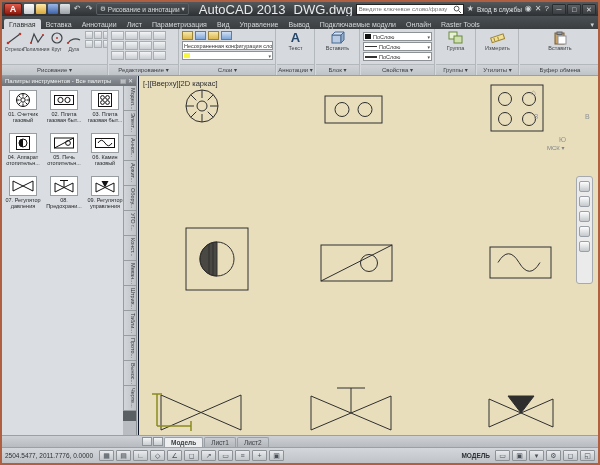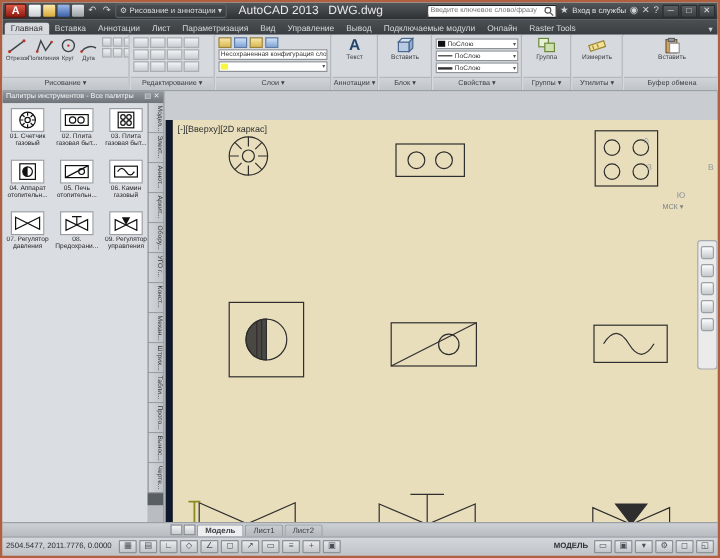--- a/index.html
+++ b/index.html
@@ -14,21 +14,21 @@
   .appbtn { width:18px; height:12px; background:linear-gradient(#e05a4a,#8f1a10);
             border:1px solid #6e150c; border-radius:2px; color:#fff; font-weight:bold;
             font-size:9px; line-height:10px; text-align:center; flex:0 0 auto; }
   .qat-icon { width:10px; height:10px; border-radius:1px; flex:0 0 auto;
               font-size:8px; line-height:10px; text-align:center; color:#cfd4d8; }
   .qi-page{background:linear-gradient(#fdfdfd,#c9ccd0);} .qi-folder{background:linear-gradient(#ffe9a8,#d8a839);}
   .qi-save{background:linear-gradient(#9db8e8,#3c62a8);} .qi-plot{background:linear-gradient(#e3e6ea,#9aa0a6);}
   .workspace { display:flex; align-items:center; gap:2px; padding:0 3px; height:12px;
                border:1px solid #5a5f63; border-radius:2px; background:linear-gradient(#4a4f53,#34383b);
                font-size:6.5px; white-space:nowrap; }
-  .tb-center { display:flex; gap:8px; margin-left:8px; font-size:10px; color:#e8eaec; white-space:nowrap; }
+  .tb-center { display:flex; gap:8px; margin-left:8px; font-size:13px; color:#e8eaec; white-space:nowrap; }
   .tb-right { display:flex; align-items:center; gap:3px; margin-left:auto; }
   .searchbox { display:flex; align-items:center; background:#fff; border:1px solid #222;
                height:11px; width:108px; }
   .searchbox input { border:0; outline:none; width:96px; font-size:6px; color:#777;
                      font-family:"Liberation Sans",sans-serif; padding:0 2px; }
   .mini-ico { font-size:8px; line-height:10px; color:#cfd4d8; }
   .winbtns { display:flex; gap:1px; }
   .winbtn { width:14px; height:11px; background:linear-gradient(#5a5f63,#3a3e41);
             border:1px solid #2a2d2f; color:#dfe2e4; font-size:7px; line-height:9px;
             text-align:center; border-radius:1px; }
@@ -80,21 +80,21 @@
           height:19px; overflow:hidden; width:40px; }
   .pal-tabs { position:absolute; right:0; top:10px; width:13px; bottom:0; background:#b9bdc1;
               display:flex; flex-direction:column; }
   .ptab { flex:0 0 25px; writing-mode:vertical-rl; font-size:5.5px; color:#34373a;
           background:linear-gradient(90deg,#d2d5d9,#bfc3c7); border-bottom:1px solid #989da2;
           border-left:1px solid #989da2; padding:2px 0 0 1px; overflow:hidden; white-space:nowrap; }
   .ptab-end { flex:0 0 10px; background:#5a5f63; }
 
   
   .canvas { position:absolute; left:136px; top:74px; right:0; bottom:28px; background:#e9debc;
-            border-left:6px solid #0f172a; overflow:hidden;margin-top:24px; }
+            border-left:1px solid #0f172a; overflow:hidden; }
   .vp-label { position:absolute; left:4px; top:3px; font-size:7.5px; color:#2c2e30; }
   .viewcube { position:absolute; left:404px; top:22px; width:38px; height:38px;
               background:rgba(216,218,220,.85); border:1px solid #9aa0a6; border-radius:4px;
               color:#5a5f63; font-size:8px; display:flex; align-items:center; justify-content:center; }
   .vc-letter { position:absolute; font-size:7px; color:#8d9297; }
   .vc-home { position:absolute; left:392px; top:12px; font-size:8px; color:#8d9297; }
   .vc-wcs { position:absolute; left:408px; top:68px; font-size:6px; color:#7d8287; }
   .navbar { position:absolute; left:437px; top:100px; width:17px; height:108px;
             background:rgba(233,235,238,.92); border:1px solid #a5aab0; border-radius:3px;
             display:flex; flex-direction:column; align-items:center; gap:4px; padding-top:4px; }

